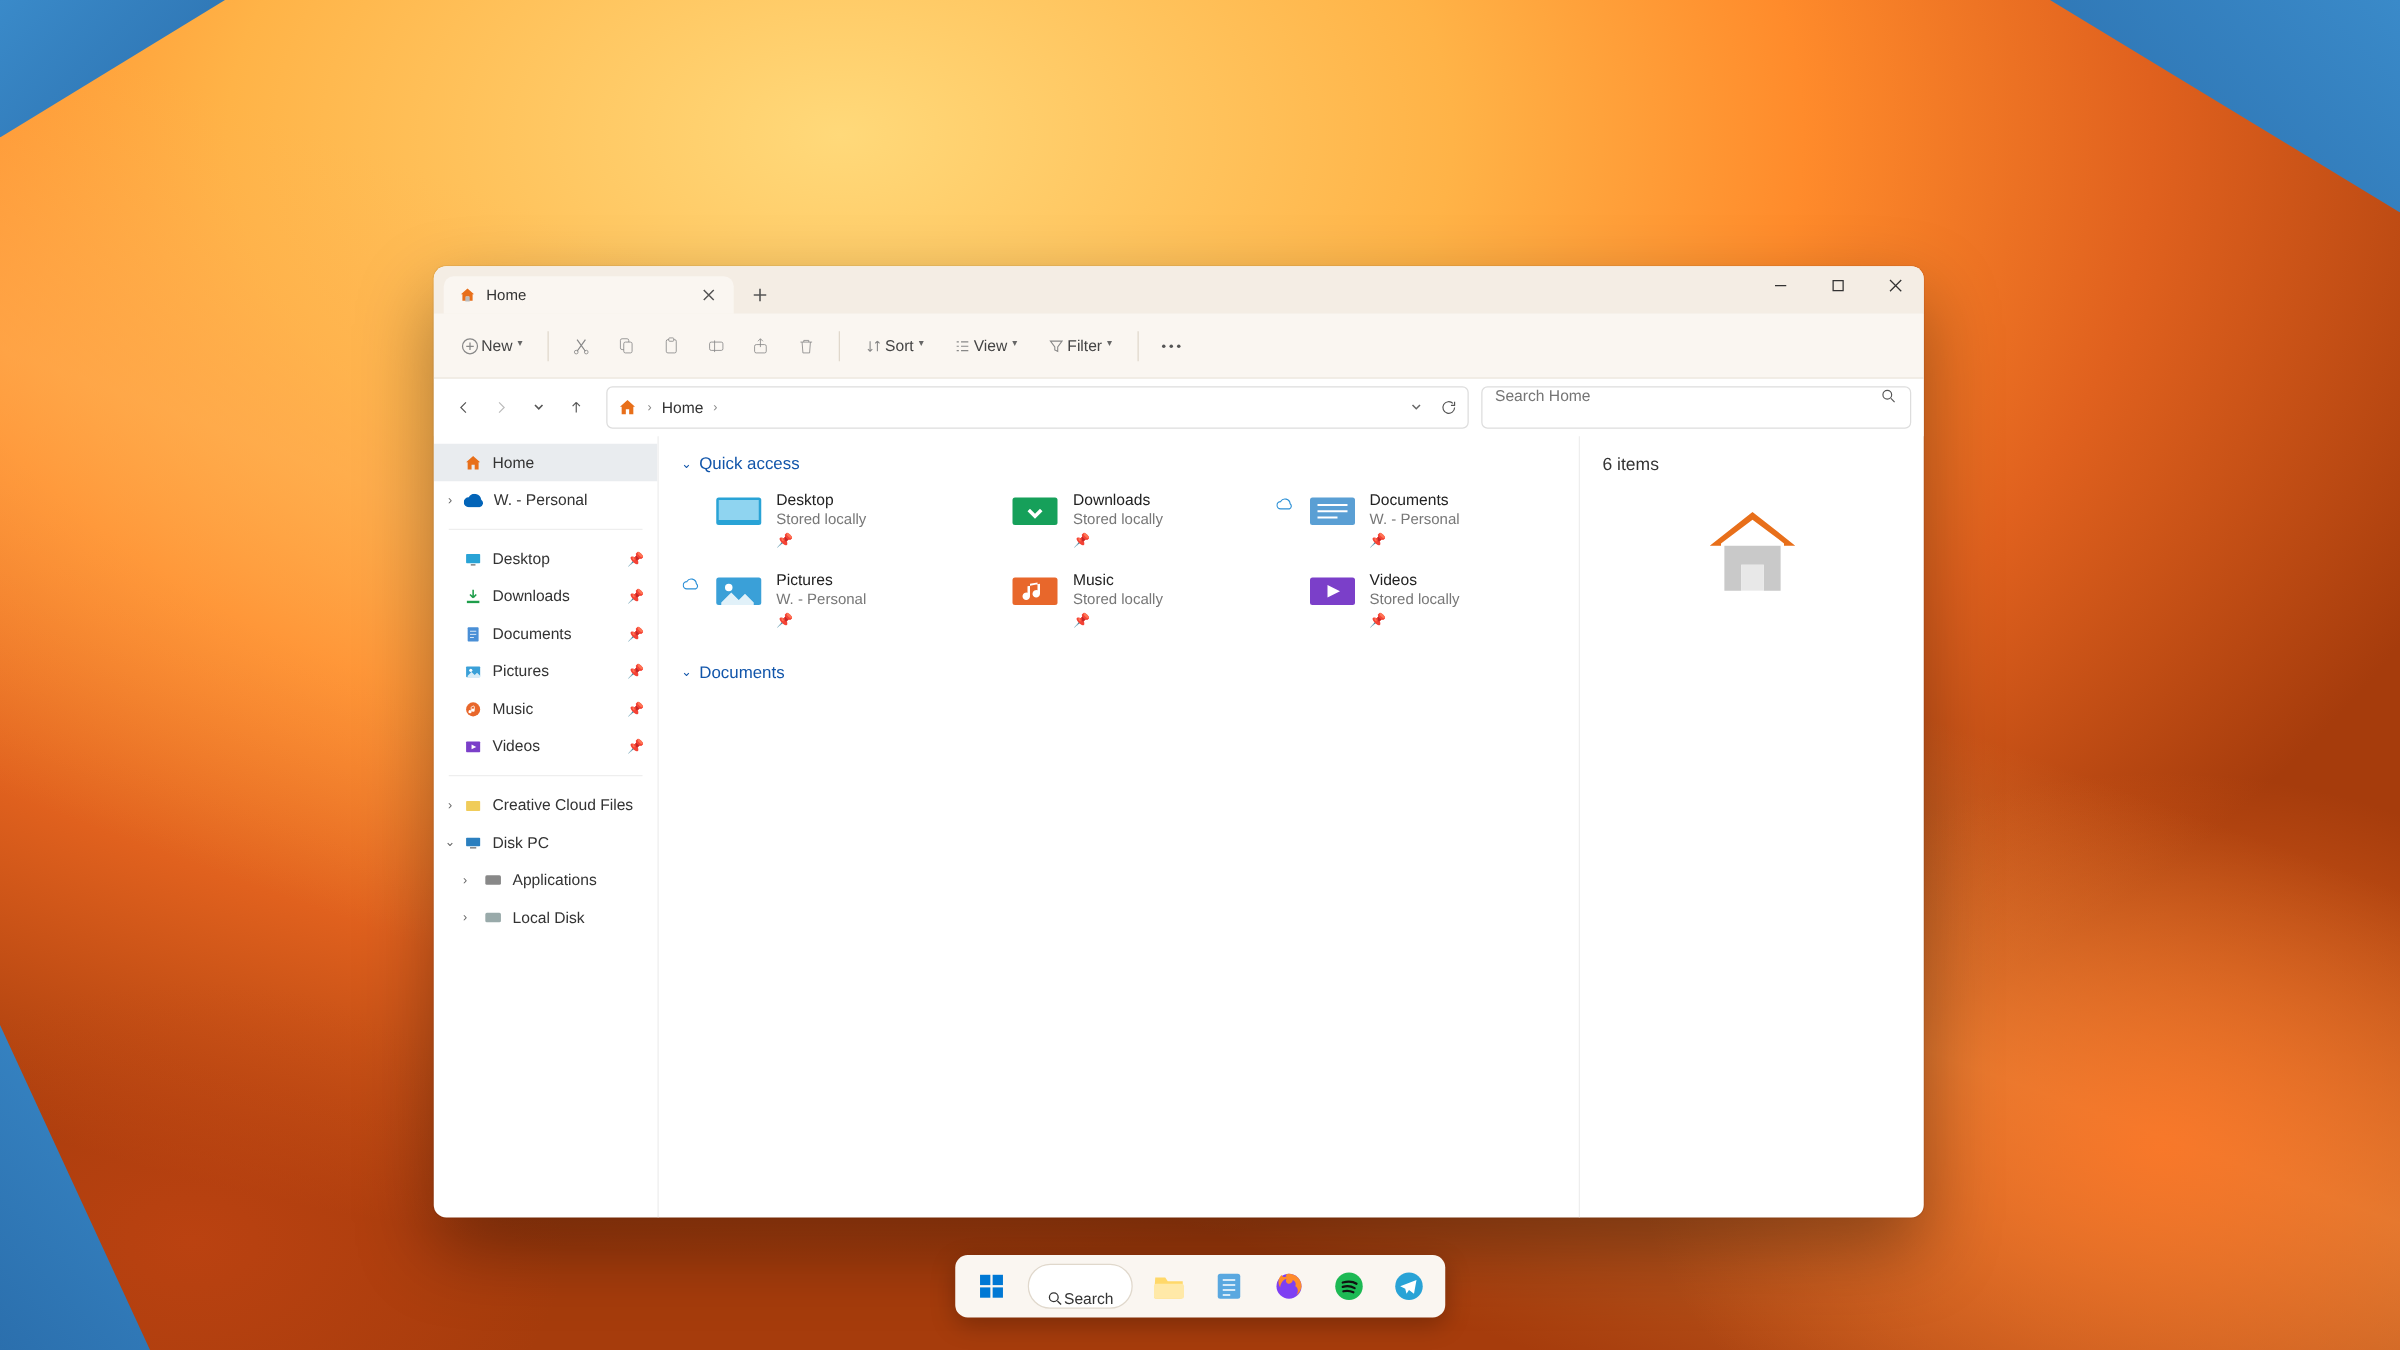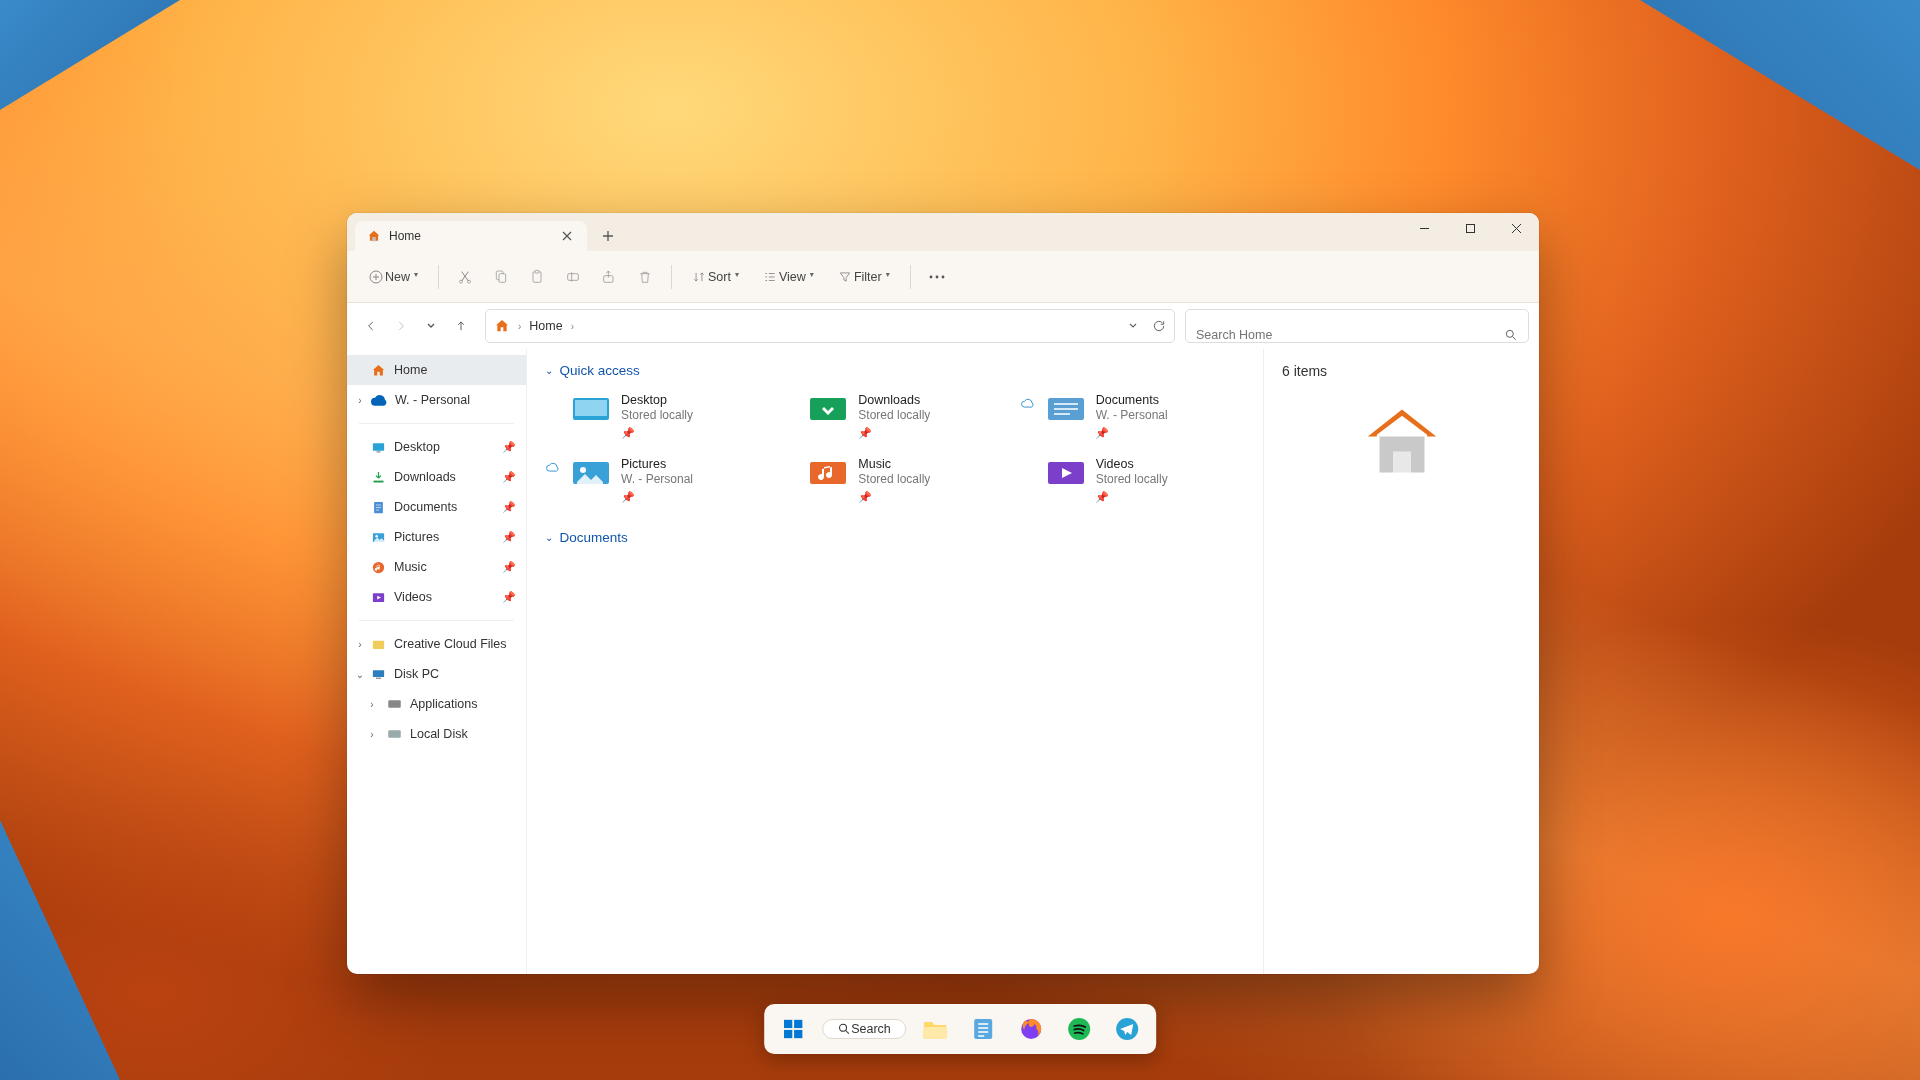--- a/index.html
+++ b/index.html
@@ -40,21 +40,21 @@
 .tbtn .caret { font-size:8px; color:#666; margin-left:2px;}
 .tsep { width:1px; height:24px; background:#e0d8cc; margin:0 6px;}
 svg { display:block; }
 
 .navrow { height:46px; display:flex; align-items:center; padding:0 10px; gap:10px; background:#fff;}
 .navbtns { display:flex; gap:2px;}
 .navbtn { width:28px; height:28px; display:flex; align-items:center; justify-content:center; color:#555; border-radius:4px;}
 .addrbar { flex:1; height:34px; border:1px solid #ddd; border-radius:5px; display:flex; align-items:center; padding:0 8px; gap:8px; font-size:12.5px; color:#333;}
 .addrbar .crumb { display:flex; align-items:center; gap:6px;}
 .addrbar .spacer { flex:1;}
-.searchbox { width:344px; height:34px; border:1px solid #ddd; border-radius:5px; display:flex; align-items:flex-end; padding:0 10px; gap:8px;}
+.searchbox { width:344px; height:34px; border:1px solid #ddd; border-radius:5px; display:flex; align-items:flex-start; padding:0 10px; gap:8px;}
 .searchbox input { border:none; outline:none; flex:1; font-size:12.5px; color:#333; background:transparent;}
 
 .body { flex:1; display:flex; min-height:0;}
 .sidebar { width:180px; border-right:1px solid #eee; padding:6px 0; overflow:auto;}
 .sbitem { display:flex; align-items:center; gap:8px; height:30px; padding:0 10px 0 24px; font-size:12.5px; color:#333; position:relative;}
 .sbitem.selected { background:#e9ecef;}
 .sbitem .chev { position:absolute; left:6px; width:14px; text-align:center; font-size:10px; color:#666;}
 .sbitem .pin { position:absolute; right:10px; font-size:11px; color:#888;}
 .sbitem.indent { padding-left:40px;}
 .sbitem.indent .chev { left:18px;}
@@ -72,21 +72,21 @@
 .qa-text .sub { color:#777; font-size:12px;}
 .qa-text .pin { color:#888; font-size:11px; margin-top:2px;}
 .fav-empty { font-size:12.5px; color:#888; text-align:center; padding:20px 0;}
 
 .details { width:276px; border-left:1px solid #eee; padding:14px 18px;}
 .details .count { font-size:14px; color:#333; margin-bottom:17px;}
 .details .bigicon { width:90px; height:90px; margin:10px auto; position:relative;}
 
 .taskbar { position:absolute; left:50%; bottom:26px; transform:translateX(-50%); height:50px; background:#faf6f1; border-radius:10px; display:flex; align-items:center; padding:0 10px; gap:10px; box-shadow:0 6px 20px rgba(0,0,0,0.25);}
 .tb-item { width:38px; height:38px; border-radius:6px; display:flex; align-items:center; justify-content:center;}
-.tb-search { height:20px; border-radius:18px; background:#fff; border:1px solid #e0d8cc; display:flex; align-items:center; gap:0; padding:0 14px; font-size:12.5px; color:#333;}
+.tb-search { height:36px; border-radius:18px; background:#fff; border:1px solid #e0d8cc; display:flex; align-items:flex-end; gap:0; padding:0 14px; font-size:12.5px; color:#333;}
 .folder-icon { width:40px; height:32px;}
 </style>
 </head>
 <body>
 
 <div class="wallpaper">
   <div class="corner-tl"></div>
     <div class="corner-tr"></div>
     <div class="corner-bl"></div>
 </div>

